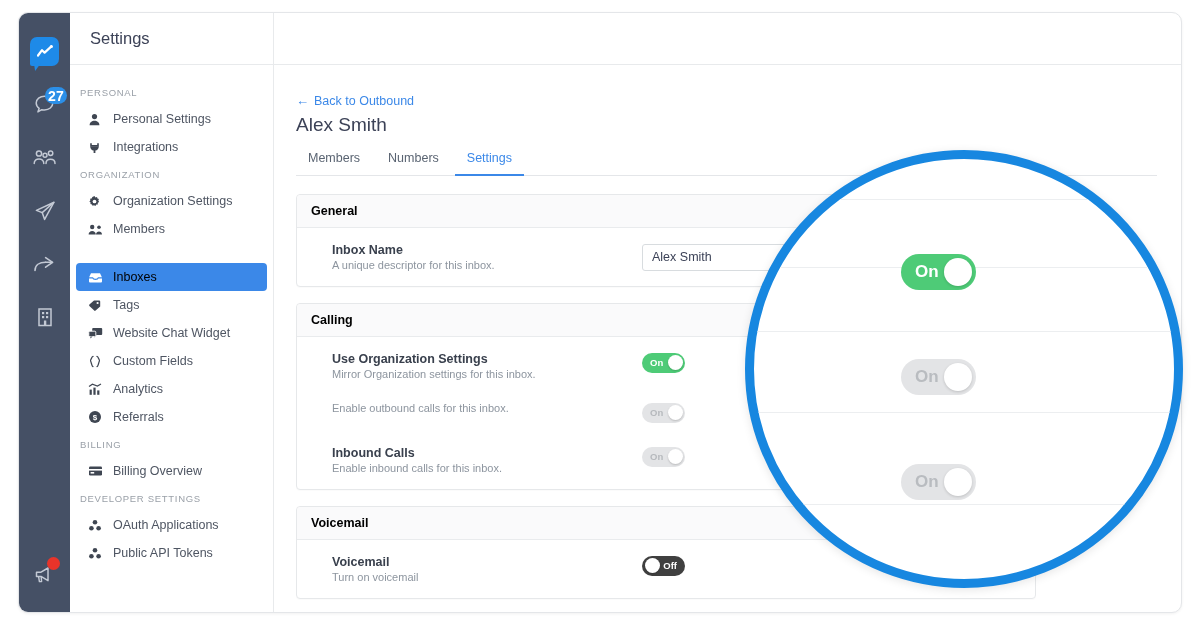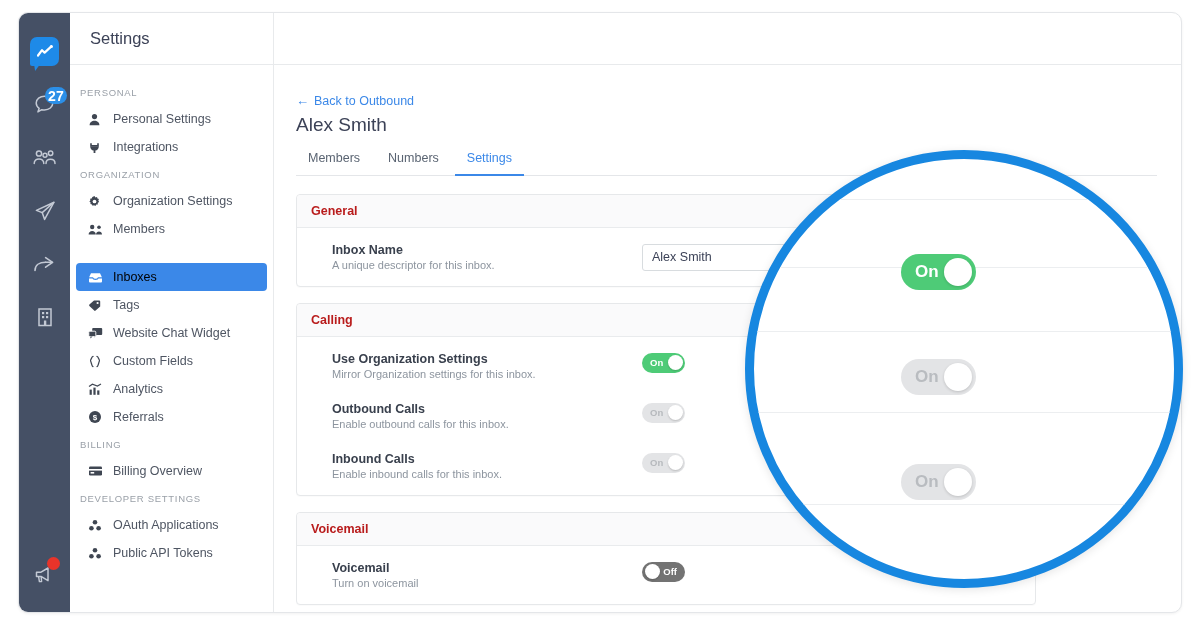--- a/index.html
+++ b/index.html
@@ -175,21 +175,21 @@
     border-radius: 4px;
     margin-bottom: 16px;
     box-shadow: 0 1px 1px rgba(0,0,0,0.02);
     max-width: 740px;
   }
   .panel-head {
     background: #fafafb;
     border-bottom: 1px solid #e9ebed;
     padding: 9px 14px;
     font-size: 12.5px;
-    color: #b91c1c;
+    color: #000000;
     font-weight: bold;
     border-radius: 4px 4px 0 0;
   }
   .panel-body { padding: 4px 0; }
   .setting-row {
     display: flex; align-items: flex-start;
     padding: 11px 14px;
     min-height: 44px;
   }
   .setting-text { flex: 0 0 310px; margin-left: 21px; }
@@ -239,21 +239,21 @@
     font-weight: bold;
     position: absolute;
     line-height: 1;
   }
   .toggle.on { background: #4ecb77; }
   .toggle.on .knob { right: 2.5px; }
   .toggle.on .tlabel { color: #ffffff; left: 8px; top: 5.5px; }
   .toggle.disabled { background: #e3e4e6; cursor: default; }
   .toggle.disabled .knob { right: 2.5px; }
   .toggle.disabled .tlabel { color: #b6b9bd; left: 8px; top: 5.5px; }
-  .toggle.off { background: #737373; }
+  .toggle.off { background: #404040; }
   .toggle.off .knob { left: 2.5px; }
   .toggle.off .tlabel { color: #ffffff; right: 8px; top: 5.5px; }
 
   
   .magnifier {
     position: absolute;
     left: 745px; top: 150px;
     width: 438px; height: 438px;
     border-radius: 50%;
     background: #ffffff;
@@ -564,21 +564,20 @@
             <div class="setting-control">
               <div class="toggle on">
                 <span class="tlabel">On</span>
                 <span class="knob"></span>
               </div>
             </div>
           </div>
 
           <div class="setting-row">
             <div class="setting-text">
-              <div class="setting-label">Outbound Calls</div>
               <div class="setting-desc">Enable outbound calls for this inbox.</div>
             </div>
             <div class="setting-control">
               <div class="toggle disabled">
                 <span class="tlabel">On</span>
                 <span class="knob"></span>
               </div>
             </div>
           </div>
 

